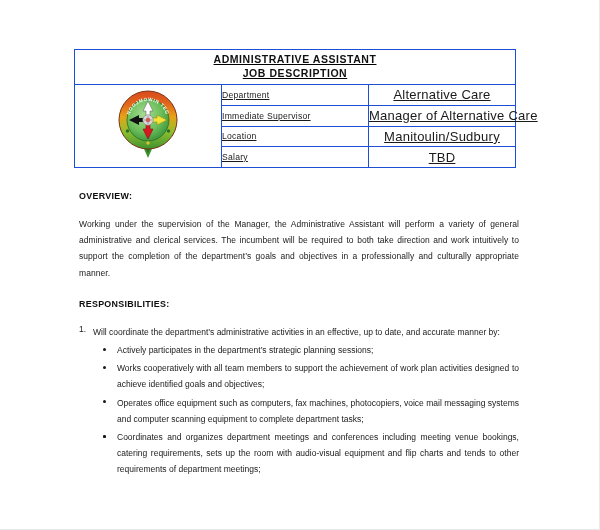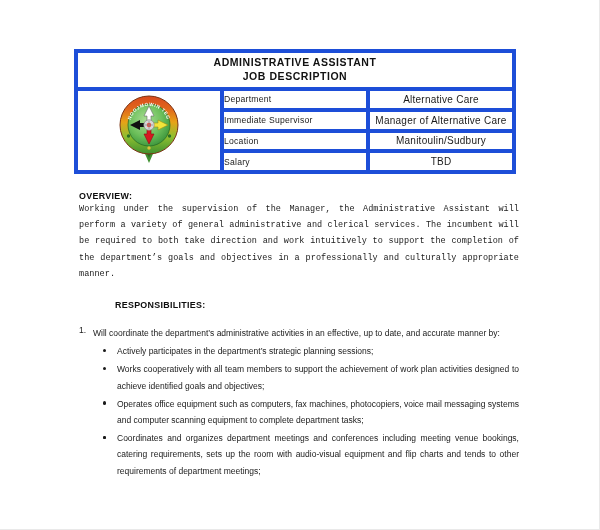--- a/index.html
+++ b/index.html
@@ -24,22 +24,23 @@
   
   #header-table {
     position: absolute;
     left: 74px;
     top: 49px;
     width: 442px;
     border-collapse: collapse;
     table-layout: fixed;
   }
   #header-table td {
-    border: 4px solid #1d4ed8;
+    border: 1px solid #1d4ed8;
     vertical-align: middle;
+    text-decoration: underline;
   }
 
   .title-cell {
     height: 33px;
     text-align: center;
     padding: 3px 0 4px 0;
   }
   .title-line {
     font-size: 10.5px;
     font-weight: bold;
@@ -62,21 +63,21 @@
     text-align: left;
     font-size: 8.6px;
     color: #1a1a1a;
     letter-spacing: 0.25px;
     white-space: nowrap;
   }
   .value-cell {
     width: 236px;
     height: 20.75px;
     text-align: center;
-    font-size: 10px;
+    font-size: 13px;
     color: #1a1a1a;
     letter-spacing: 0.25px;
     white-space: nowrap;
   }
 
   
   .logo-wrap {
     display: inline-block;
     width: 62px;
     height: 70px;
@@ -101,23 +102,23 @@
   }
 
   .para {
     font-size: 8.5px;
     color: #1a1a1a;
     line-height: 16.2px;
     text-align: justify;
     letter-spacing: 0.05px;
   }
 
-  #overview-para { width: 440px; font-family: Liberation Mono, monospace; }
-
-  #responsibilities-heading { margin-top: 18px; margin-left: 36px; }
+  #overview-para { margin-top: 15px; width: 440px; }
+
+  #responsibilities-heading { margin-top: 18px; }
 
   .num-item {
     margin-top: 15px;
     position: relative;
     padding-left: 14px;
     width: 440px;
   }
   .num-marker {
     position: absolute;
     left: 0;

